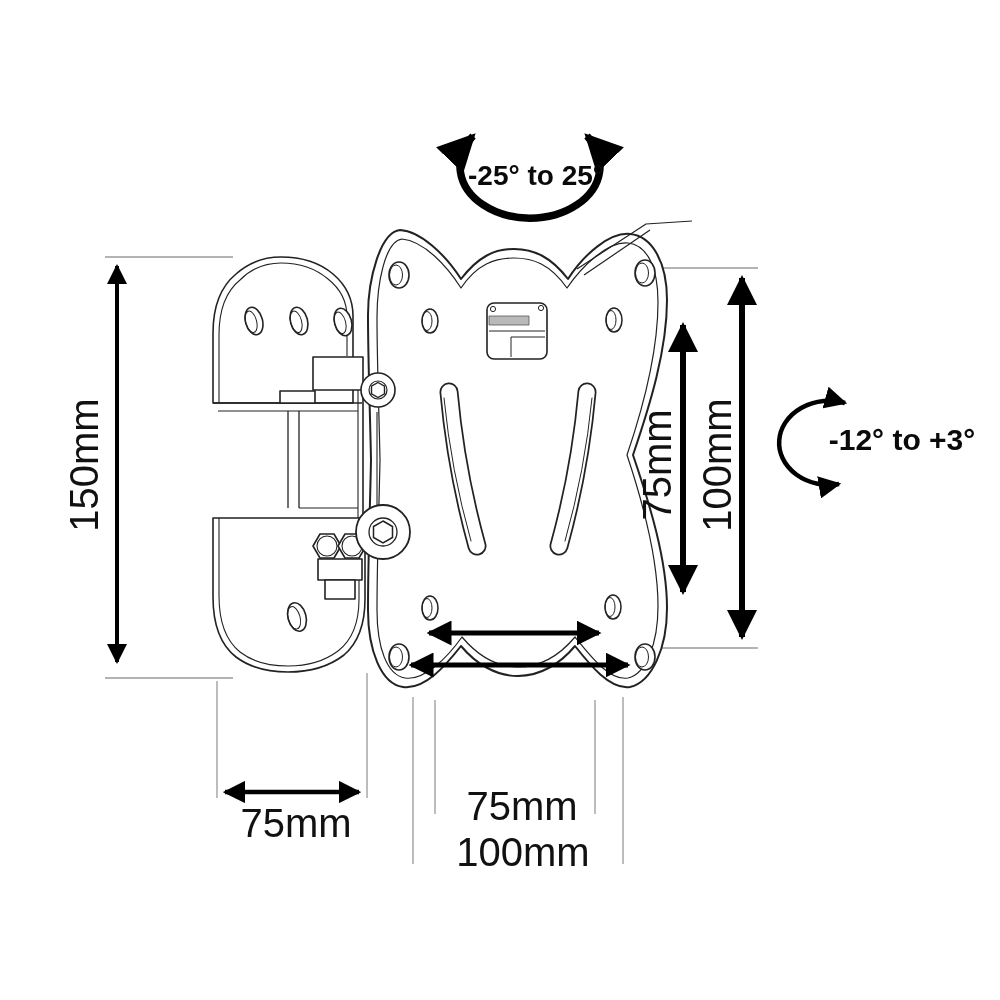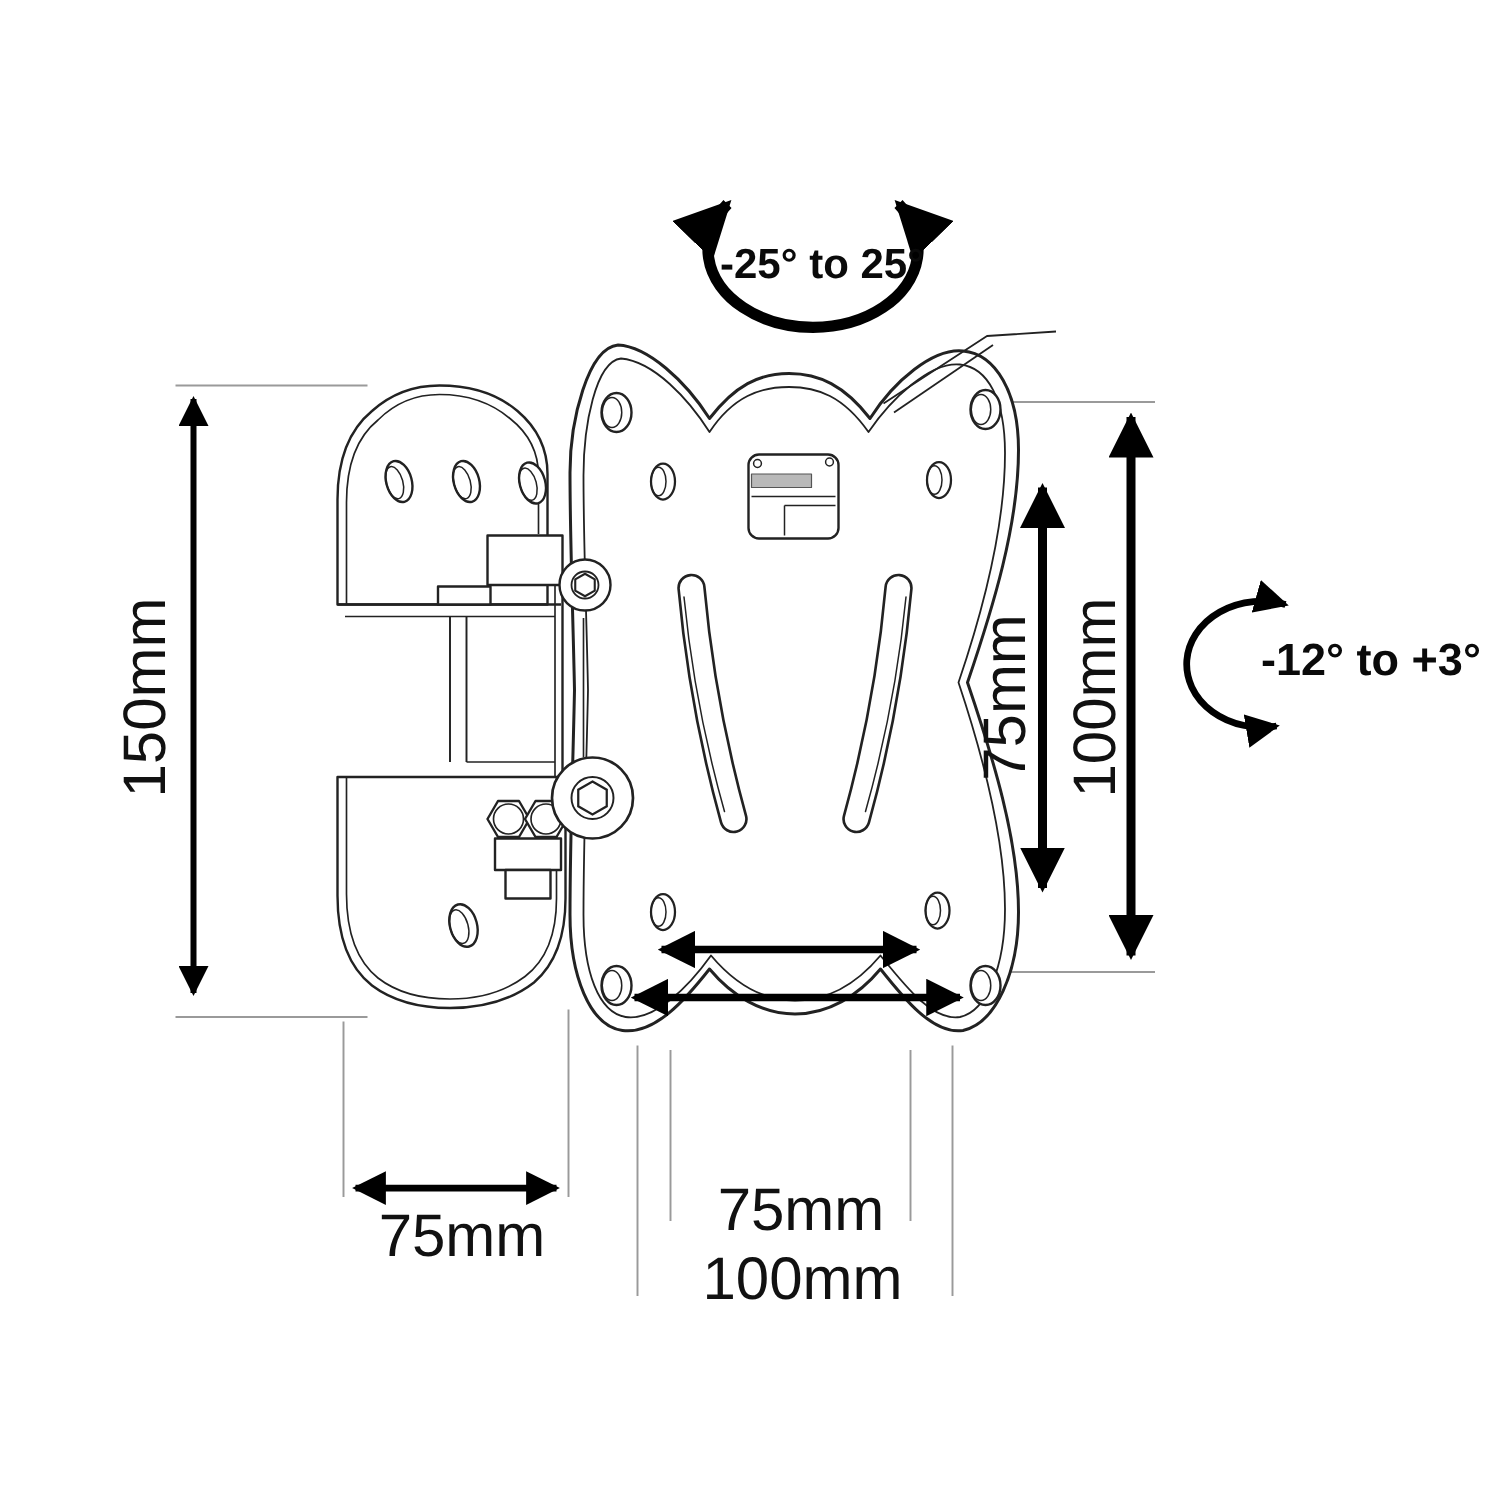--- a/index.html
+++ b/index.html
@@ -1,17 +1,17 @@
 <!DOCTYPE html>
 <html><head>
 <meta charset="utf-8">
 <style>
   html,body{margin:0;padding:0;background:#fff;}
   .stage{position:relative;width:980px;height:1000px;background:#fff;overflow:hidden;
-         font-family:"Liberation Sans", sans-serif;padding-left:12px;}
+         font-family:"Liberation Sans", sans-serif;}
   svg{display:block;}
   .dim-label{font-family:"Liberation Sans", sans-serif;font-size:40px;fill:#111;}
   .angle-label{font-family:"Liberation Sans", sans-serif;font-weight:bold;fill:#0a0a0a;}
 </style>
 </head>
 <body>
 
 <div class="stage">
 <svg width="1000" height="1000" viewBox="0 0 1000 1000">
 

